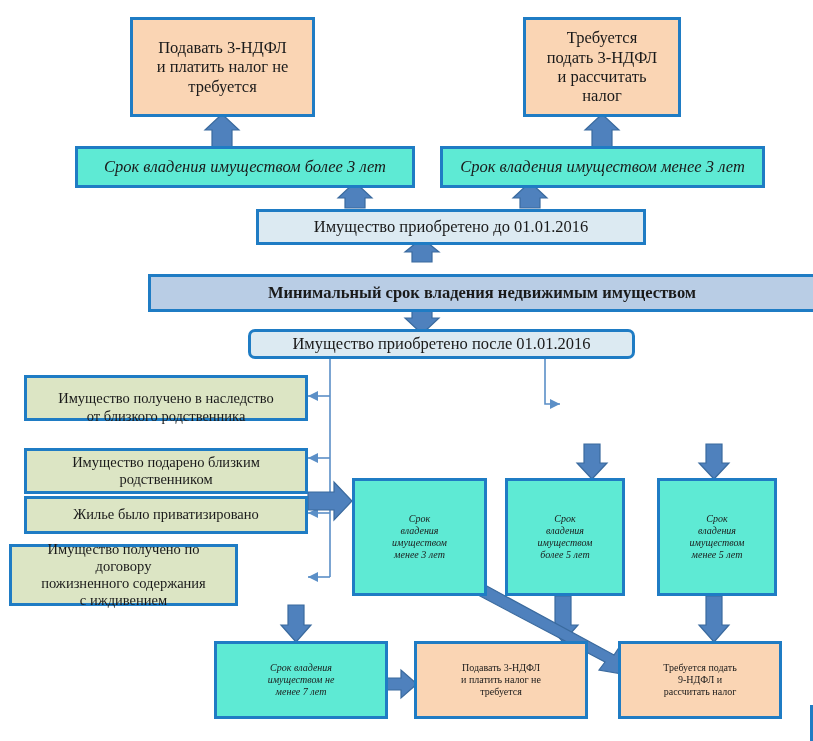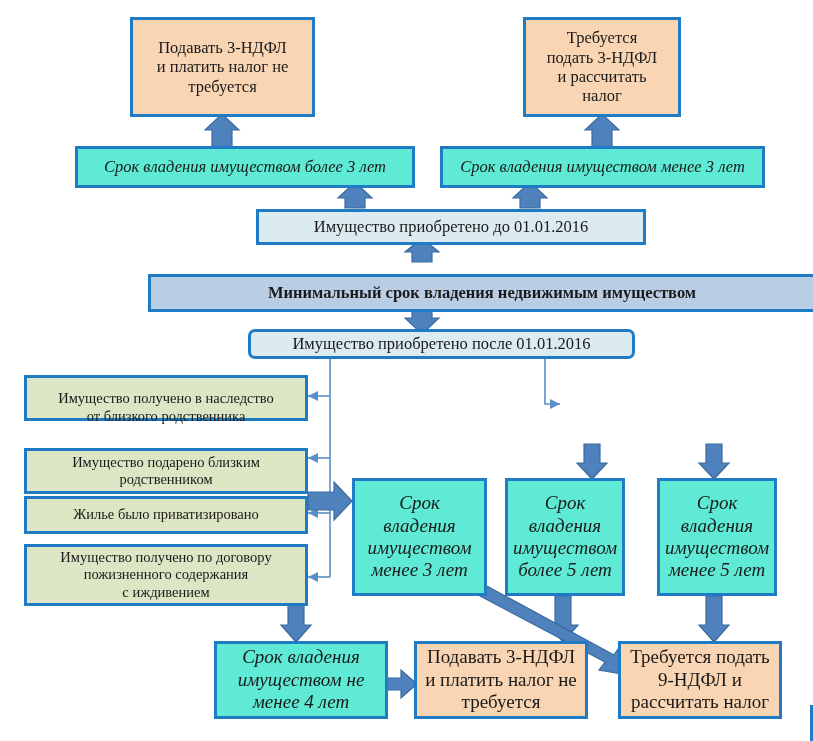--- a/index.html
+++ b/index.html
@@ -15,21 +15,21 @@
     display:flex;align-items:center;justify-content:center;
     text-align:center;color:#1a1a1a;line-height:1.18;
     padding:2px 6px;z-index:5;
   }
   .peach{background:#FAD5B4;}
   .pink{background:#5eead4;font-style:italic;}
   .green{background:#DCE5C4;}
   .lblue{background:#DCEAF2;}
   .mblue{background:#B9CDE5;font-weight:bold;}
   .fs16{font-size:16.5px;}
-  .fs15{font-size:19px;}
+  .fs15{font-size:10px;}
   .fs14{font-size:14.5px;}
   svg#wires{position:absolute;left:0;top:0;width:813px;height:741px;z-index:2;}
   svg#blockarrows{position:absolute;left:0;top:0;width:813px;height:741px;z-index:3;}
   .ba{fill:#4F81BD;stroke:#3A6A9E;stroke-width:1.2;}
   .thin{stroke:#5B8FC7;stroke-width:1.6;fill:none;}
   .edgemark{position:absolute;right:0;bottom:0;width:3px;height:36px;background:#1F7CC4;z-index:9;}
 </style>
 </head>
 <body>
 
@@ -122,21 +122,21 @@
 
   <div class="node green fs14" style="left:24px;top:436px;width:284px;height:46px;margin-top:12px;">
     <span style="white-space:pre-line;">Имущество подарено близким
 родственником</span>
   </div>
 
   <div class="node green fs14" style="left:24px;top:496px;width:284px;height:38px;">
     <span>Жилье было приватизировано</span>
   </div>
 
-  <div class="node green fs14" style="left:24px;top:544px;width:284px;height:62px;text-align:center;">
+  <div class="node green fs14" style="left:9px;top:544px;width:229px;height:62px;text-align:center;">
     <span style="white-space:pre-line;">Имущество получено по договору
 пожизненного содержания
 с иждивением</span>
   </div>
 
 
   <div class="node pink fs15" style="left:352px;top:478px;width:135px;height:118px;">
     <span style="white-space:pre-line;">Срок
 владения
 имуществом
@@ -153,21 +153,21 @@
   <div class="node pink fs15" style="left:657px;top:478px;width:120px;height:118px;">
     <span style="white-space:pre-line;">Срок
 владения
 имуществом
 менее 5 лет</span>
   </div>
 
   <div class="node pink fs15" style="left:214px;top:641px;width:174px;height:78px;">
     <span style="white-space:pre-line;">Срок владения
 имуществом не
-менее 4 лет</span>
+менее 7 лет</span>
   </div>
 
   <div class="node peach fs15" style="left:414px;top:641px;width:174px;height:78px;">
     <span style="white-space:pre-line;">Подавать 3-НДФЛ
 и платить налог не
 требуется</span>
   </div>
 
   <div class="node peach fs15" style="left:618px;top:641px;width:164px;height:78px;">
     <span style="white-space:pre-line;">Требуется подать

